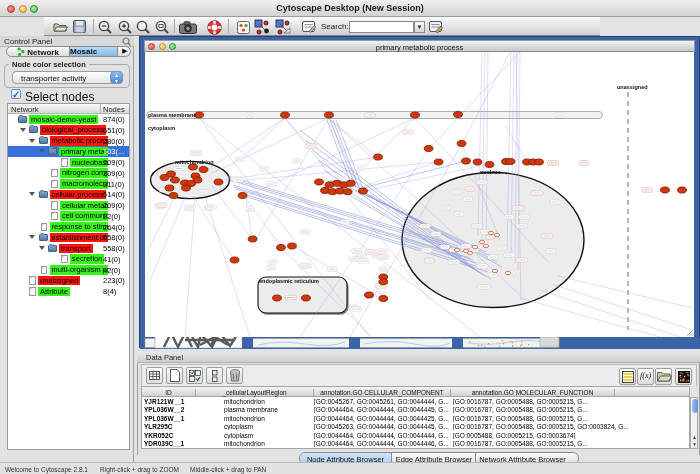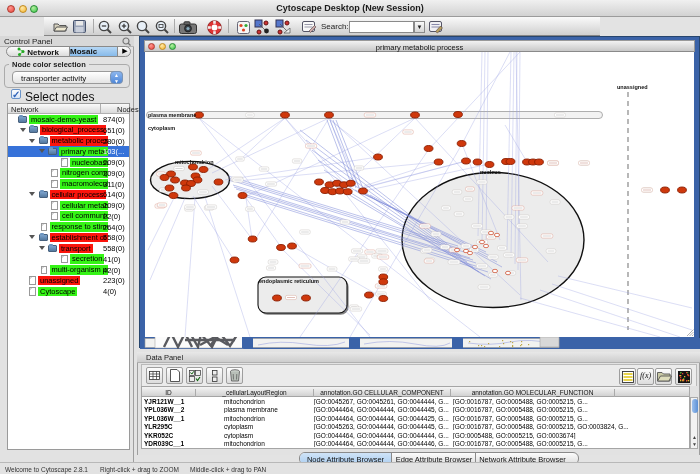--- a/index.html
+++ b/index.html
@@ -158,21 +158,21 @@
 </div>
 <div class="abs" id="groupbox"></div>
 <div class="abs" id="grouplab">Node color selection</div>
 <div class="abs" id="combo">transporter activity</div>
 <div class="abs" id="combobtn">▲<br>▼</div>
 <div class="abs" id="cbox">✓</div>
 <div class="abs" id="cboxlab">Select nodes</div>
 <div class="abs" id="tree"></div>
 <div class="abs" id="treehead">
       <span style="position:absolute;left:3px;top:1px">Network</span>
-      <span style="position:absolute;left:109px;top:1px">Nodes</span>
+      <span style="position:absolute;left:95px;top:1px">Nodes</span>
       <span style="position:absolute;left:92px;top:0;height:10px;border-left:1px solid #b0b0b0"></span>
     </div>
 <div class="trow" style="top:114.0px;">
       <div class="folder" style="left:10px"></div>
       <div class="tlab" style="left:21px;max-width:79px;background:#35f416;">mosaic-demo-yeast</div>
       <div class="tcount">874(0)</div>
     </div>
     <div class="trow" style="top:124.75px;">
       <div class="arr" style="left:11.5px"></div>
       <div class="folder" style="left:21px"></div>
@@ -249,22 +249,22 @@
       <div class="tlab" style="left:41.5px;max-width:58.5px;background:#35f416;">multi-organism pro</div>
       <div class="tcount">42(0)</div>
     </div>
     <div class="trow" style="top:275.25px;">
       <div class="ficon" style="left:21px"></div>
       <div class="tlab" style="left:30px;max-width:70px;background:#fb150c;">unassigned</div>
       <div class="tcount">223(0)</div>
     </div>
     <div class="trow" style="top:286.0px;">
       <div class="ficon" style="left:21px"></div>
-      <div class="tlab" style="left:30px;max-width:70px;background:#35f416;">Cytoscape</div>
-      <div class="tcount">4(0)</div>
+      <div class="tlab" style="left:30px;max-width:70px;background:#35f416;">Attribute</div>
+      <div class="tcount">8(4)</div>
     </div>
 <div class="abs" id="frame"></div>
 <svg class="abs" style="left:140px;top:329px" width="560" height="20" viewBox="0 0 560 20">
       <rect x="0" y="9" width="560" height="11" fill="#3b63a8"></rect>
       <rect x="5" y="9.5" width="414" height="9" fill="#f2f2f0" stroke="#999" stroke-width="0.6"></rect>
       <rect x="15" y="0" width="88" height="19" fill="#fbfbfb" stroke="#aaa" stroke-width="0.6"></rect>
       <g stroke="#4c4d52" stroke-width="2.4" fill="none" opacity="0.92">
         <path d="M24 18 L31 4 L38 18 L45 4 L52 18"></path>
         <path d="M50 4 L58 18 L61 5 L72 18 L78 6"></path>
         <path d="M70 17 L80 4 L90 17 L97 6"></path>

